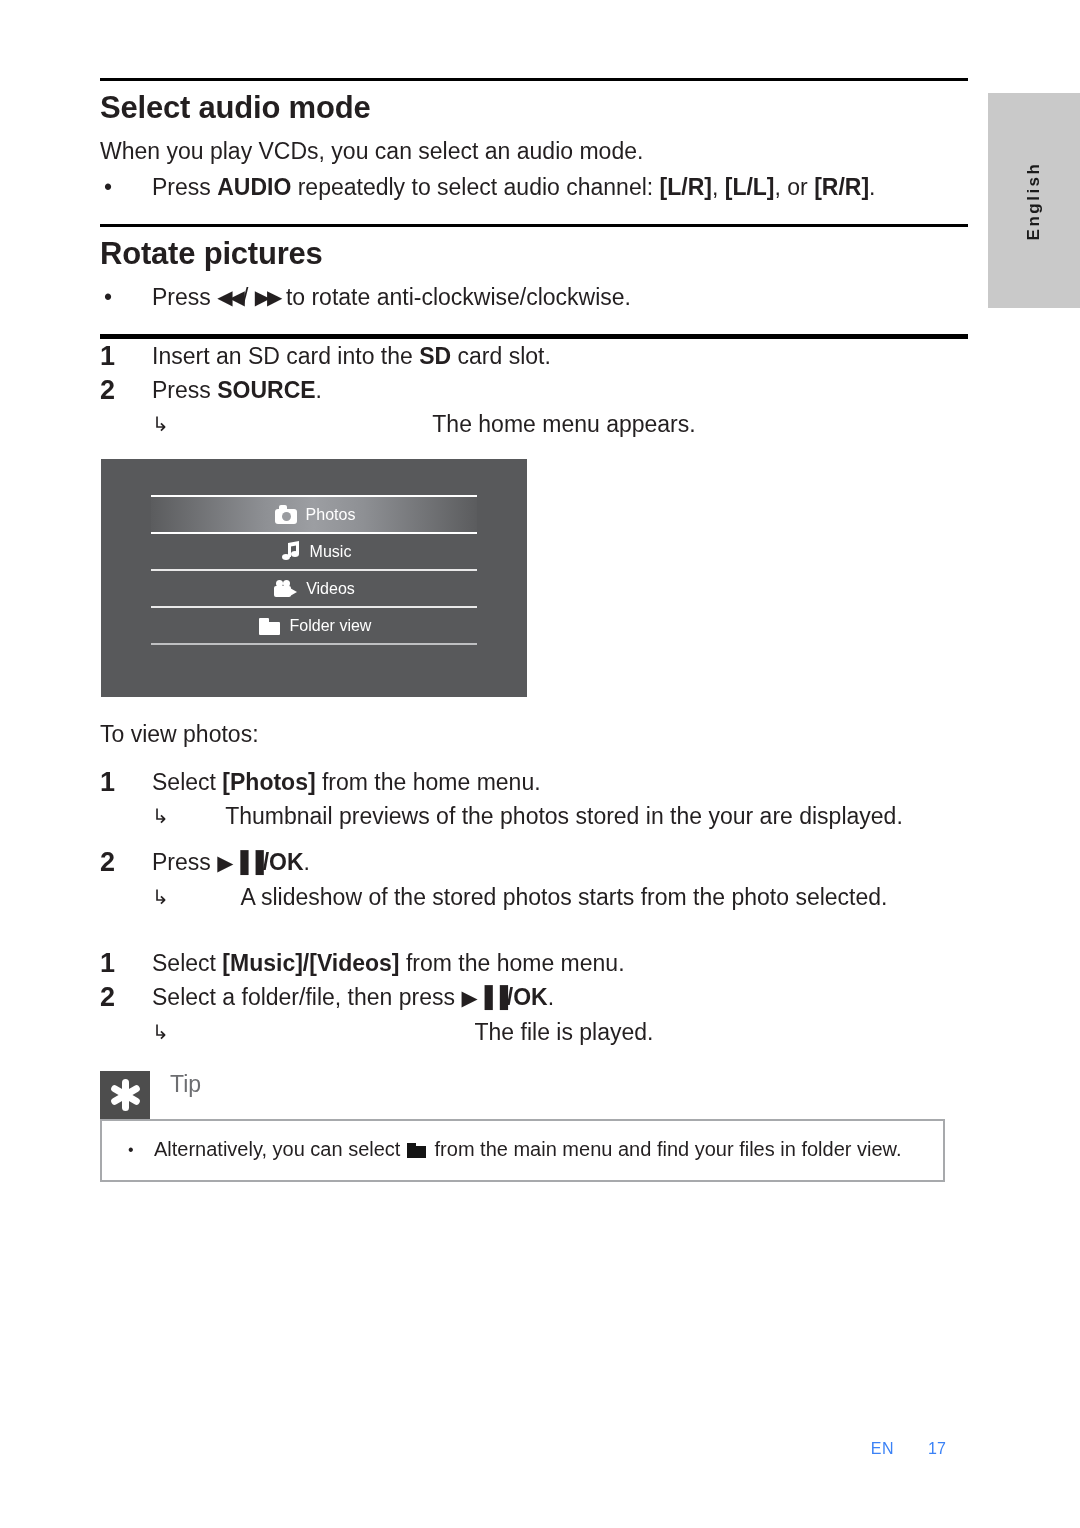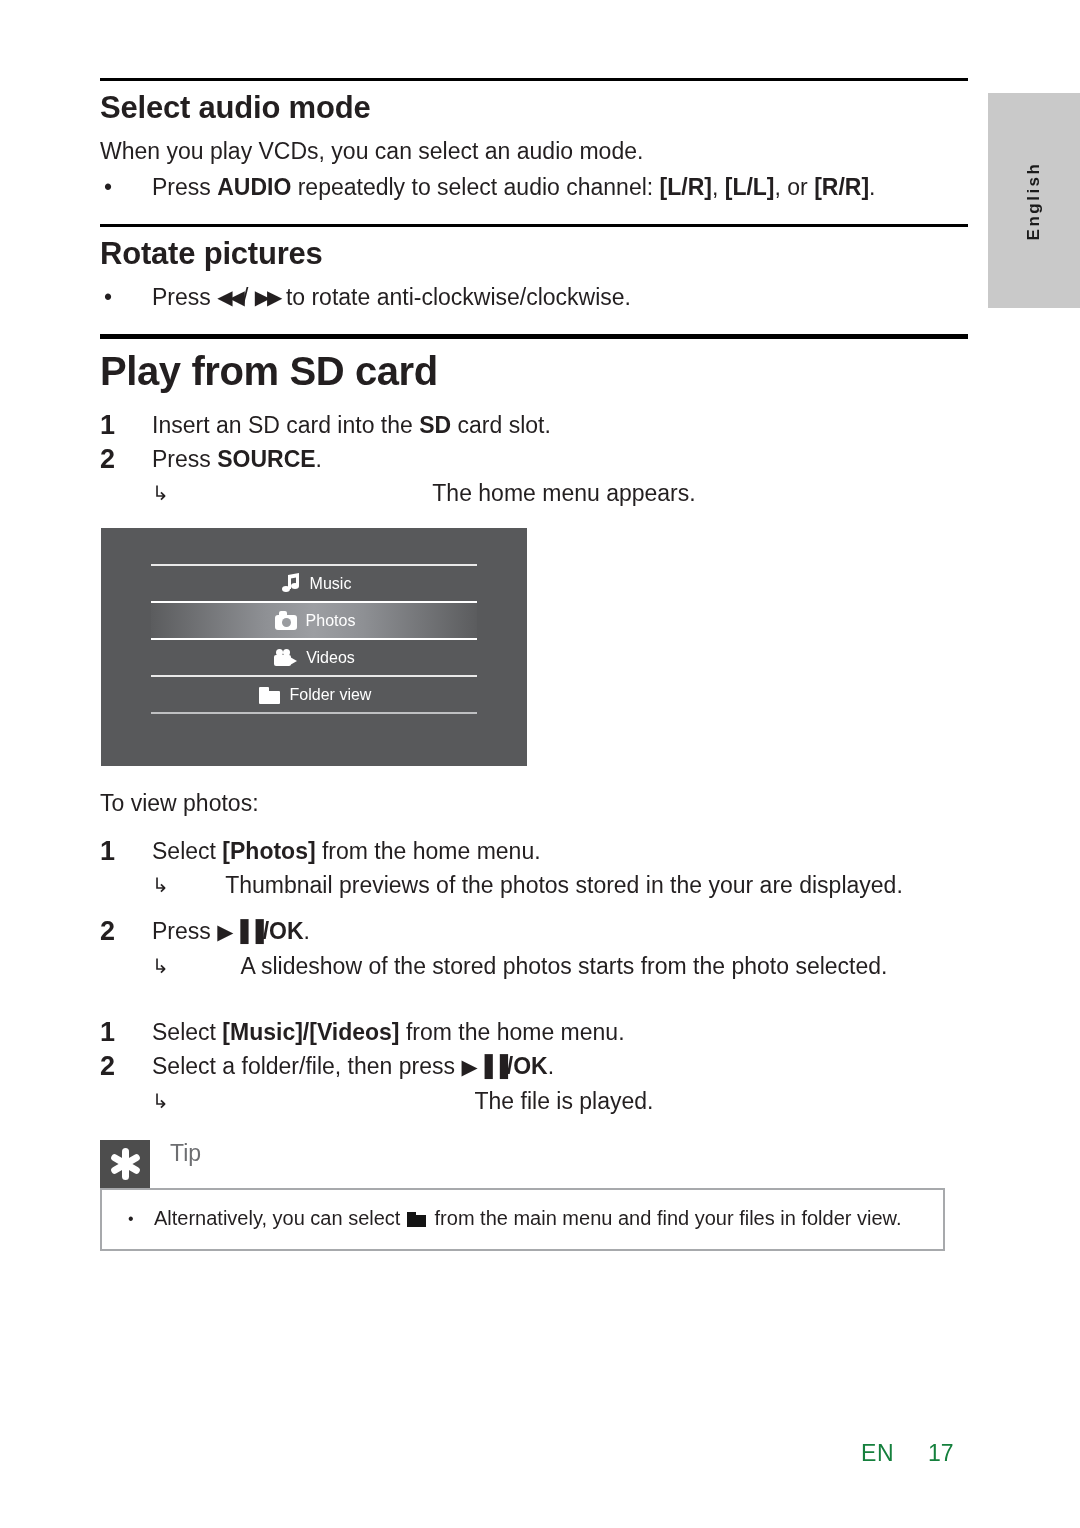--- a/index.html
+++ b/index.html
@@ -339,22 +339,22 @@
   }
   .tip-body .tip-txt { flex: 1; }
 
   
   .footer {
     position: absolute;
     left: 0;
     top: 1440px;
     width: 968px;
     text-align: right;
-    font-size: 23px;
-    color: #15803d;
+    font-size: 16px;
+    color: #3b82f6;
   }
   .footer .fen { font-weight: normal; letter-spacing: 0.5px; }
   .footer .fpg { margin-left: 34px; display: inline-block; min-width: 40px; text-align: left;}
 </style>
 </head>
 <body>
 
 <div class="page">
 
   <div class="lang-tab">
@@ -375,56 +375,55 @@
     <div class="gap-md"></div>
     <div class="rule-thin"></div>
     <h2 class="sec-title">Rotate pictures</h2>
     <div class="bullet-row">
       <span class="bul">•</span>
       <span class="btxt"><span>Press </span><span class="glyph glyph-rev">◀◀</span><span>/ </span><span class="glyph glyph-rev">▶▶</span><span> to rotate anti-clockwise/clockwise.</span></span>
     </div>
 
     <div class="gap-md"></div>
     <div class="rule-thick"></div>
-    <h1 class="chapter-title">Play from SD card</h1>
 
     <div class="step-row">
       <span class="num">1</span>
       <span class="stxt"><span>Insert an SD card into the </span><b>SD</b><span> card slot.</span></span>
     </div>
     <div class="step-row">
       <span class="num">2</span>
       <span class="stxt"><span>Press </span><b>SOURCE</b><span>.</span></span>
     </div>
     <div class="sub-row">
       <span class="arrow">↳</span>
       <span class="atxt">The home menu appears.</span>
     </div>
 
     <div class="device-shot">
       <div class="menu-list">
+
+        <div class="menu-item selected">
+          <span class="mi-icon ic-camera">
+            <span class="hump"></span>
+              <span class="body"></span>
+              <span class="lens"></span>
+          </span>
+          <span class="mi-label">Photos</span>
+        </div>
 
         <div class="menu-item">
           <span class="mi-icon ic-music">
             <span class="stem1"></span>
               <span class="stem2"></span>
               <span class="beam"></span>
               <span class="head1"></span>
               <span class="head2"></span>
           </span>
           <span class="mi-label">Music</span>
-        </div>
-
-        <div class="menu-item selected">
-          <span class="mi-icon ic-camera">
-            <span class="hump"></span>
-              <span class="body"></span>
-              <span class="lens"></span>
-          </span>
-          <span class="mi-label">Photos</span>
         </div>
 
         <div class="menu-item">
           <span class="mi-icon ic-video">
             <span class="reel1"></span>
               <span class="reel2"></span>
               <span class="body"></span>
               <span class="lens"></span>
           </span>
           <span class="mi-label">Videos</span>

